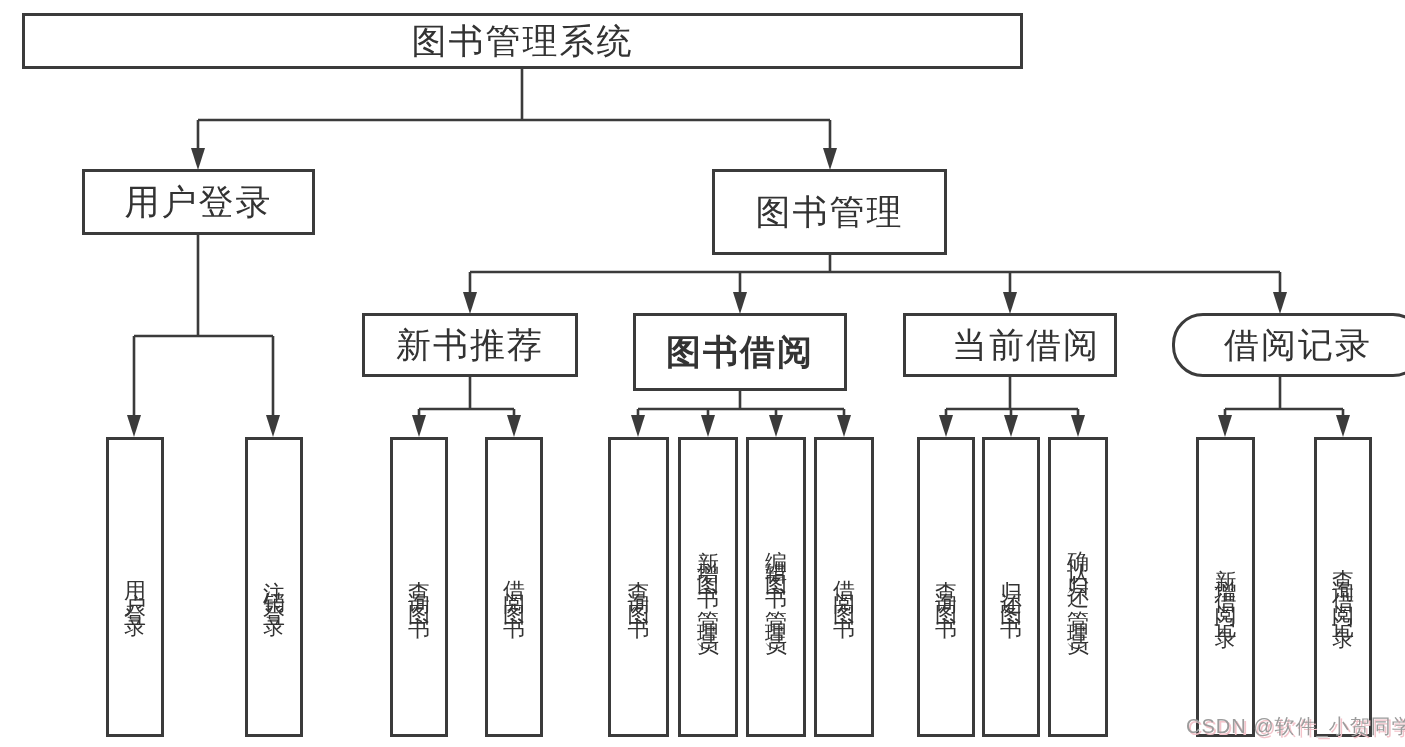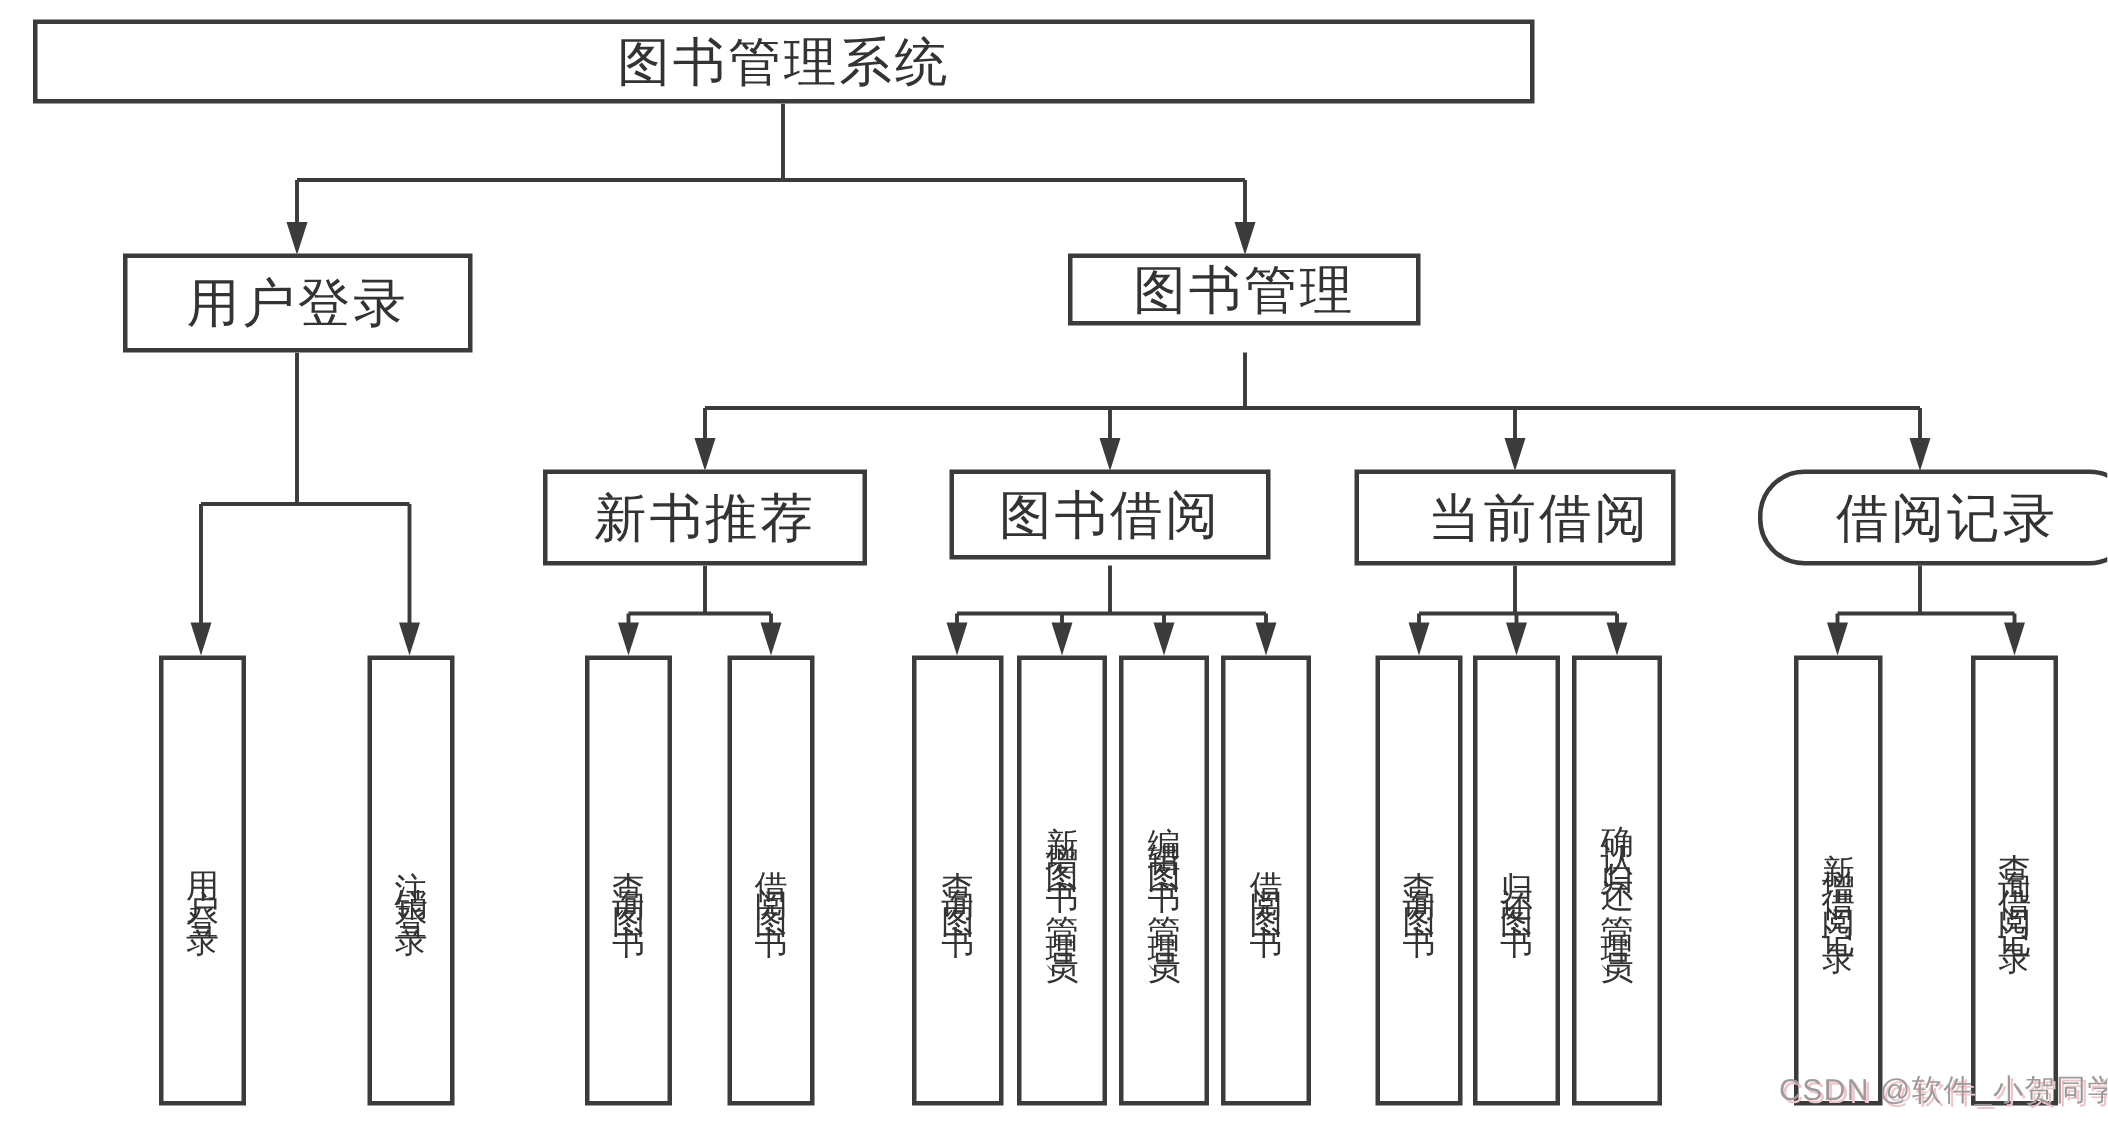--- a/index.html
+++ b/index.html
@@ -93,28 +93,28 @@
     </g>
   </svg>
 
   <div class="hbox" style="left:22px;top:13px;width:1001px;height:56px;">
     <span>图书管理系统</span>
   </div>
 
   <div class="hbox" style="left:82px;top:169px;width:233px;height:66px;">
     <span>用户登录</span>
   </div>
-  <div class="hbox" style="left:712px;top:169px;width:235px;height:48px;">
+  <div class="hbox" style="left:712px;top:169px;width:235px;height:86px;">
     <span>图书管理</span>
   </div>
 
   <div class="hbox" style="left:362px;top:313px;width:216px;height:64px;align-items:center;">
     <span>新书推荐</span>
   </div>
-  <div class="hbox" style="left:633px;top:313px;width:214px;height:60px;">
+  <div class="hbox" style="left:633px;top:313px;width:214px;height:78px;font-weight:bold;">
     <span>图书借阅</span>
   </div>
   <div class="hbox" style="left:903px;top:313px;width:214px;height:64px;padding-left:32px;">
     <span>当前借阅</span>
   </div>
   <div class="hbox" style="left:1172px;top:313px;width:252px;height:64px;border-radius:31px;">
     <span>借阅记录</span>
   </div>
 
   <div class="vbox" style="left:106px;top:437px;width:58px;height:300px;">

